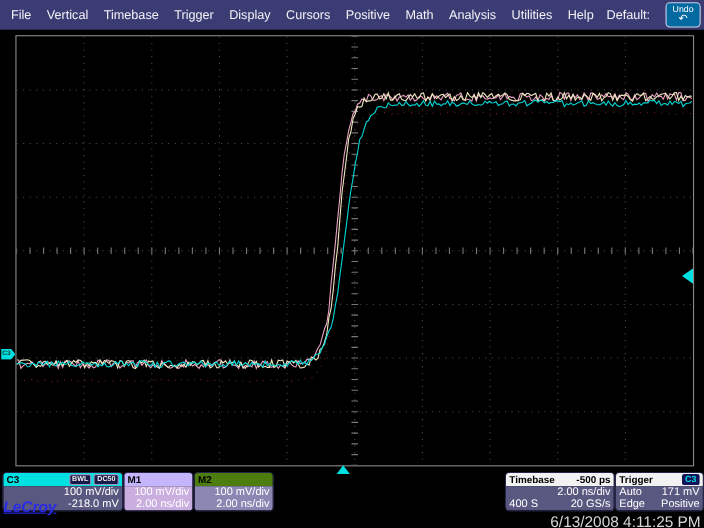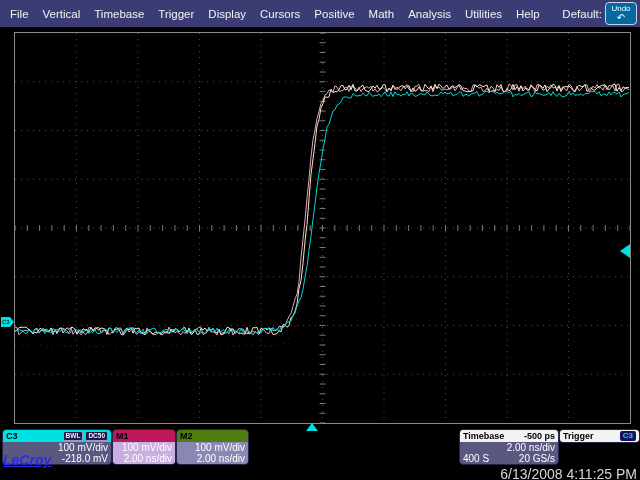--- a/index.html
+++ b/index.html
@@ -3,21 +3,21 @@
 <meta charset="utf-8">
 <style>
   html,body{margin:0;padding:0;background:#000;}
   .screen{position:relative;width:640px;height:480px;background:#000;overflow:hidden;
           font-family:"Liberation Sans", sans-serif;}
   
   .menubar{position:absolute;left:0;top:0;width:640px;height:27px;background:#3c3c74;
            display:flex;align-items:center;justify-content:space-between;}
   .menu-items{display:flex;align-items:center;padding-left:10px;gap:14px;}
   .menu-items span{color:#f2f2f6;font-size:11.5px;cursor:default;white-space:nowrap;}
-  .menubar-right{display:flex;align-items:center;padding-right:3px;gap:3px;}
+  .menubar-right{display:flex;align-items:center;padding-right:3px;gap:14px;}
   .default-label{color:#f2f2f6;font-size:11.5px;}
   .undo-btn{width:32px;height:23px;background:#0369a1;border:1px solid #cfcfe8;border-radius:4px;
             color:#fff;font-size:8px;font-family:"Liberation Sans",sans-serif;display:flex;flex-direction:column;
             align-items:center;justify-content:center;line-height:1;padding:0;cursor:pointer;}
   .undo-btn .arr{font-size:10px;line-height:1;}
   
   .plot{position:absolute;left:14px;top:32px;width:615px;height:390px;background:#000;
         border:1px solid #8a8a8a;}
   .plot svg{position:absolute;left:0;top:0;}
   .left-marker{position:absolute;left:1px;top:317px;width:13px;height:10px;background:#00e0e0;
@@ -198,21 +198,21 @@
         <span class="badge">DC50</span>
       </span>
     </div>
     <div class="bdy" id="bdy-c3" style="background: rgb(88, 88, 128);">
       <div class="r">100 mV/div</div>
       <div class="r">-218.0 mV</div>
     </div>
   </div>
 
   <div class="box" style="left:112px;top:429px;width:62px;">
-    <div class="hdr" id="hdr-m1" style="background: #be185d;">
+    <div class="hdr" id="hdr-m1" style="background: #c4b5fd;">
       <span>M1</span>
     </div>
     <div class="bdy" id="bdy-m1" style="background: rgb(201, 174, 223);">
       <div class="r">100 mV/div</div>
       <div class="r">2.00 ns/div</div>
     </div>
   </div>
 
   <div class="box" style="left:176px;top:429px;width:71px;">
     <div class="hdr" id="hdr-m2" style="background: #4d7c0f;">
@@ -236,17 +236,27 @@
         <span>20 GS/s</span>
       </div>
     </div>
   </div>
 
   <div class="box" style="left:559px;top:429px;width:79px;">
     <div class="hdr" id="hdr-tr" style="background: rgb(242, 242, 242);">
       <span>Trigger</span>
       <span class="srcbadge">C3</span>
     </div>
+    <div class="bdy" id="bdy-tr" style="background: rgb(88, 88, 128);">
+      <div class="split">
+        <span>Auto</span>
+        <span>171 mV</span>
+      </div>
+      <div class="split">
+        <span>Edge</span>
+        <span>Positive</span>
+      </div>
+    </div>
   </div>
 
   <div class="logo">LeCroy</div>
   <div class="datetime">6/13/2008 4:11:25 PM</div>
 </div>
 
 </body></html>

